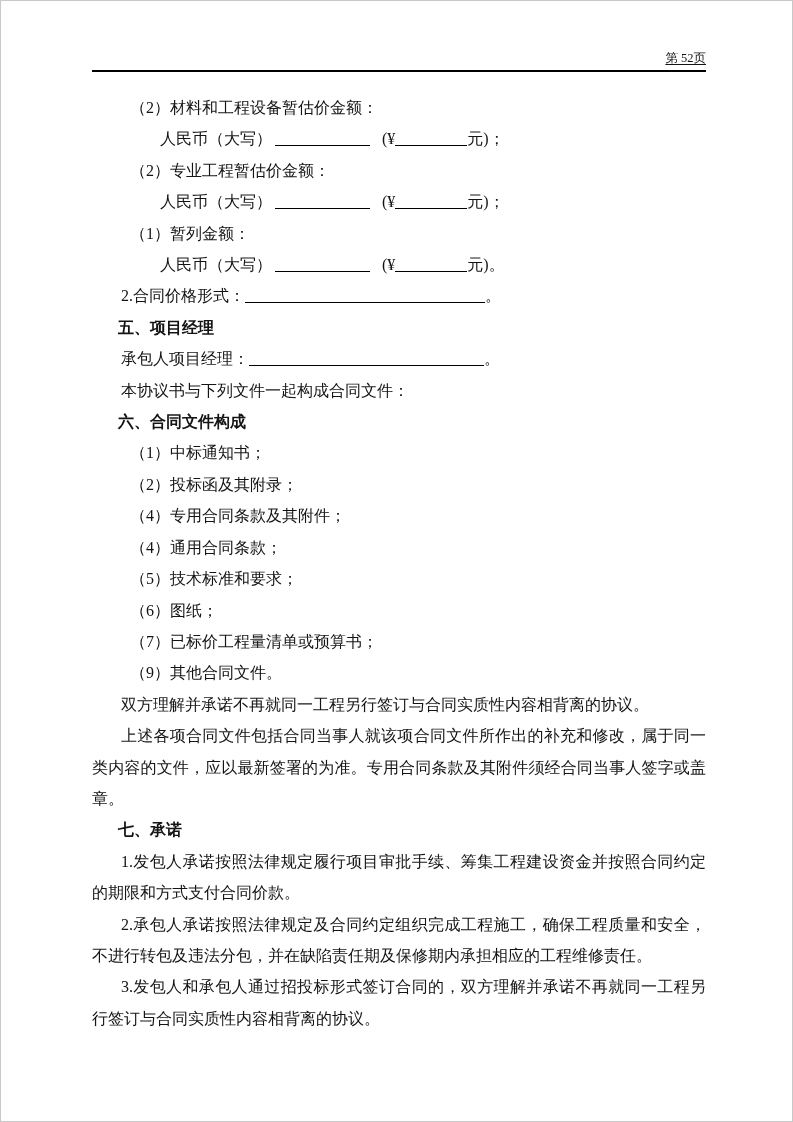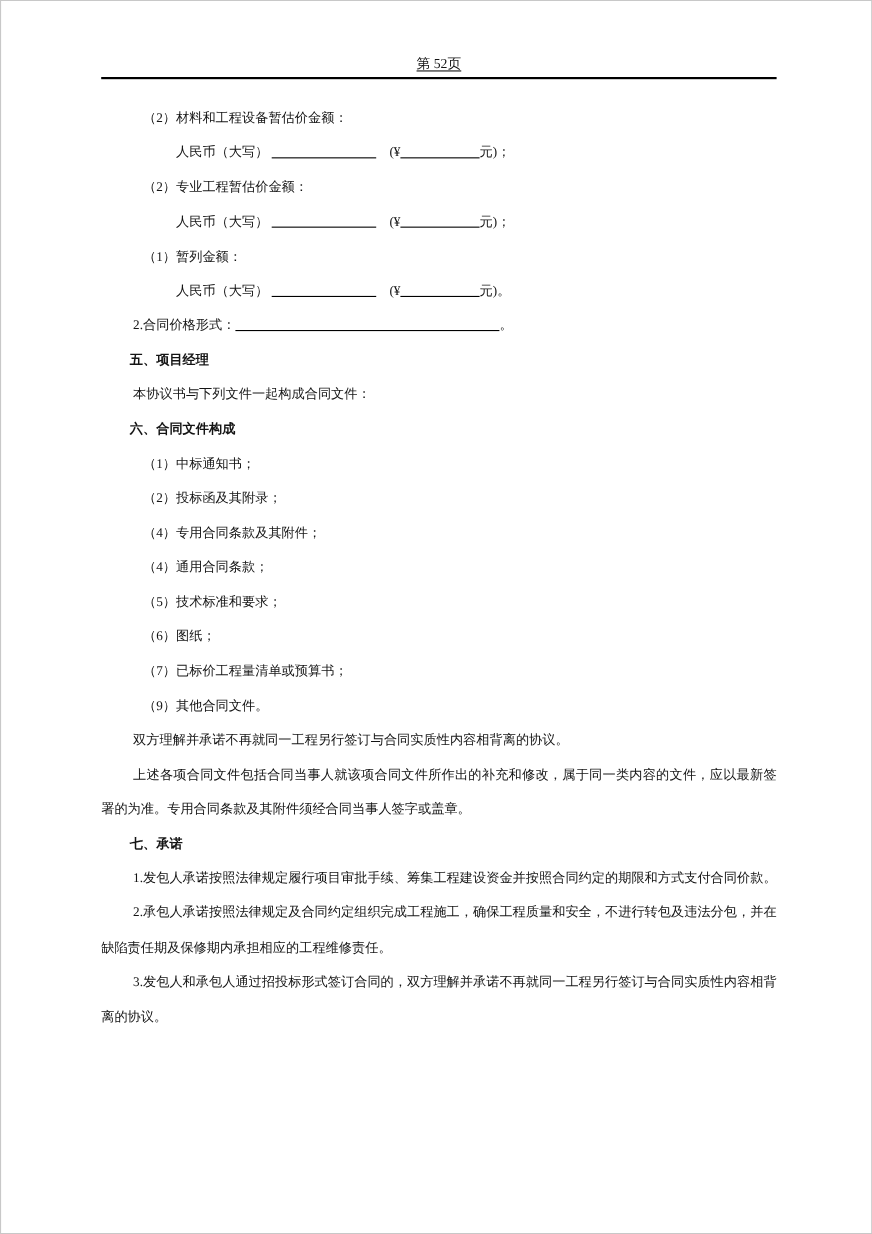--- a/index.html
+++ b/index.html
@@ -8,27 +8,27 @@
     background:#ffffff;
     position:relative;
     font-family:"Liberation Serif","DejaVu Serif",serif;
     color:#141414;
     box-shadow:inset 0 0 0 1px #c8c8c8;
     overflow:hidden;
   }
   .page-header{
     position:absolute;left:92px;top:48px;width:614px;height:22px;
     border-bottom:2px solid #000;
-    text-align:center;
+    text-align:right;
     font-size:12.5px;line-height:20px;
   }
   .page-num{text-decoration:underline;text-underline-offset:2px;}
   .content{
     position:absolute;left:92px;top:92px;width:614px;
-    font-size:12px;line-height:31.4px;
+    font-size:16px;line-height:31.4px;
     text-align:justify;
   }
   .ln{margin:0;padding:0;}
   .ind-item{text-indent:38px;}
   .ind-cur{text-indent:68px;}
   .ind-head{text-indent:26px;font-weight:bold;}
   .ind-para{text-indent:29px;}
   .blank{
     display:inline-block;
     border-bottom:1.5px solid #000;
@@ -53,20 +53,21 @@
 
   <div class="ln ind-item">（2）专业工程暂估价金额：</div>
   <div class="ln ind-cur"><span>人民币（大写）</span><span class="blank b-a"></span><span>(¥</span><span class="blank b-b"></span><span>元)；</span></div>
 
   <div class="ln ind-item">（1）暂列金额：</div>
   <div class="ln ind-cur"><span>人民币（大写）</span><span class="blank b-a"></span><span>(¥</span><span class="blank b-b"></span><span>元)。</span></div>
 
   <div class="ln ind-para"><span>2.合同价格形式：</span><span class="blank b-c"></span><span>。</span></div>
 
   <div class="ln ind-head">五、项目经理</div>
+  <div class="ln ind-para"><span>承包人项目经理：</span><span class="blank b-d"></span><span>。</span></div>
 
   <div class="ln ind-para">本协议书与下列文件一起构成合同文件：</div>
   <div class="ln ind-head">六、合同文件构成</div>
 
   <div class="ln ind-item">（1）中标通知书；</div>
   <div class="ln ind-item">（2）投标函及其附录；</div>
   <div class="ln ind-item">（4）专用合同条款及其附件；</div>
   <div class="ln ind-item">（4）通用合同条款；</div>
   <div class="ln ind-item">（5）技术标准和要求；</div>
   <div class="ln ind-item">（6）图纸；</div>

